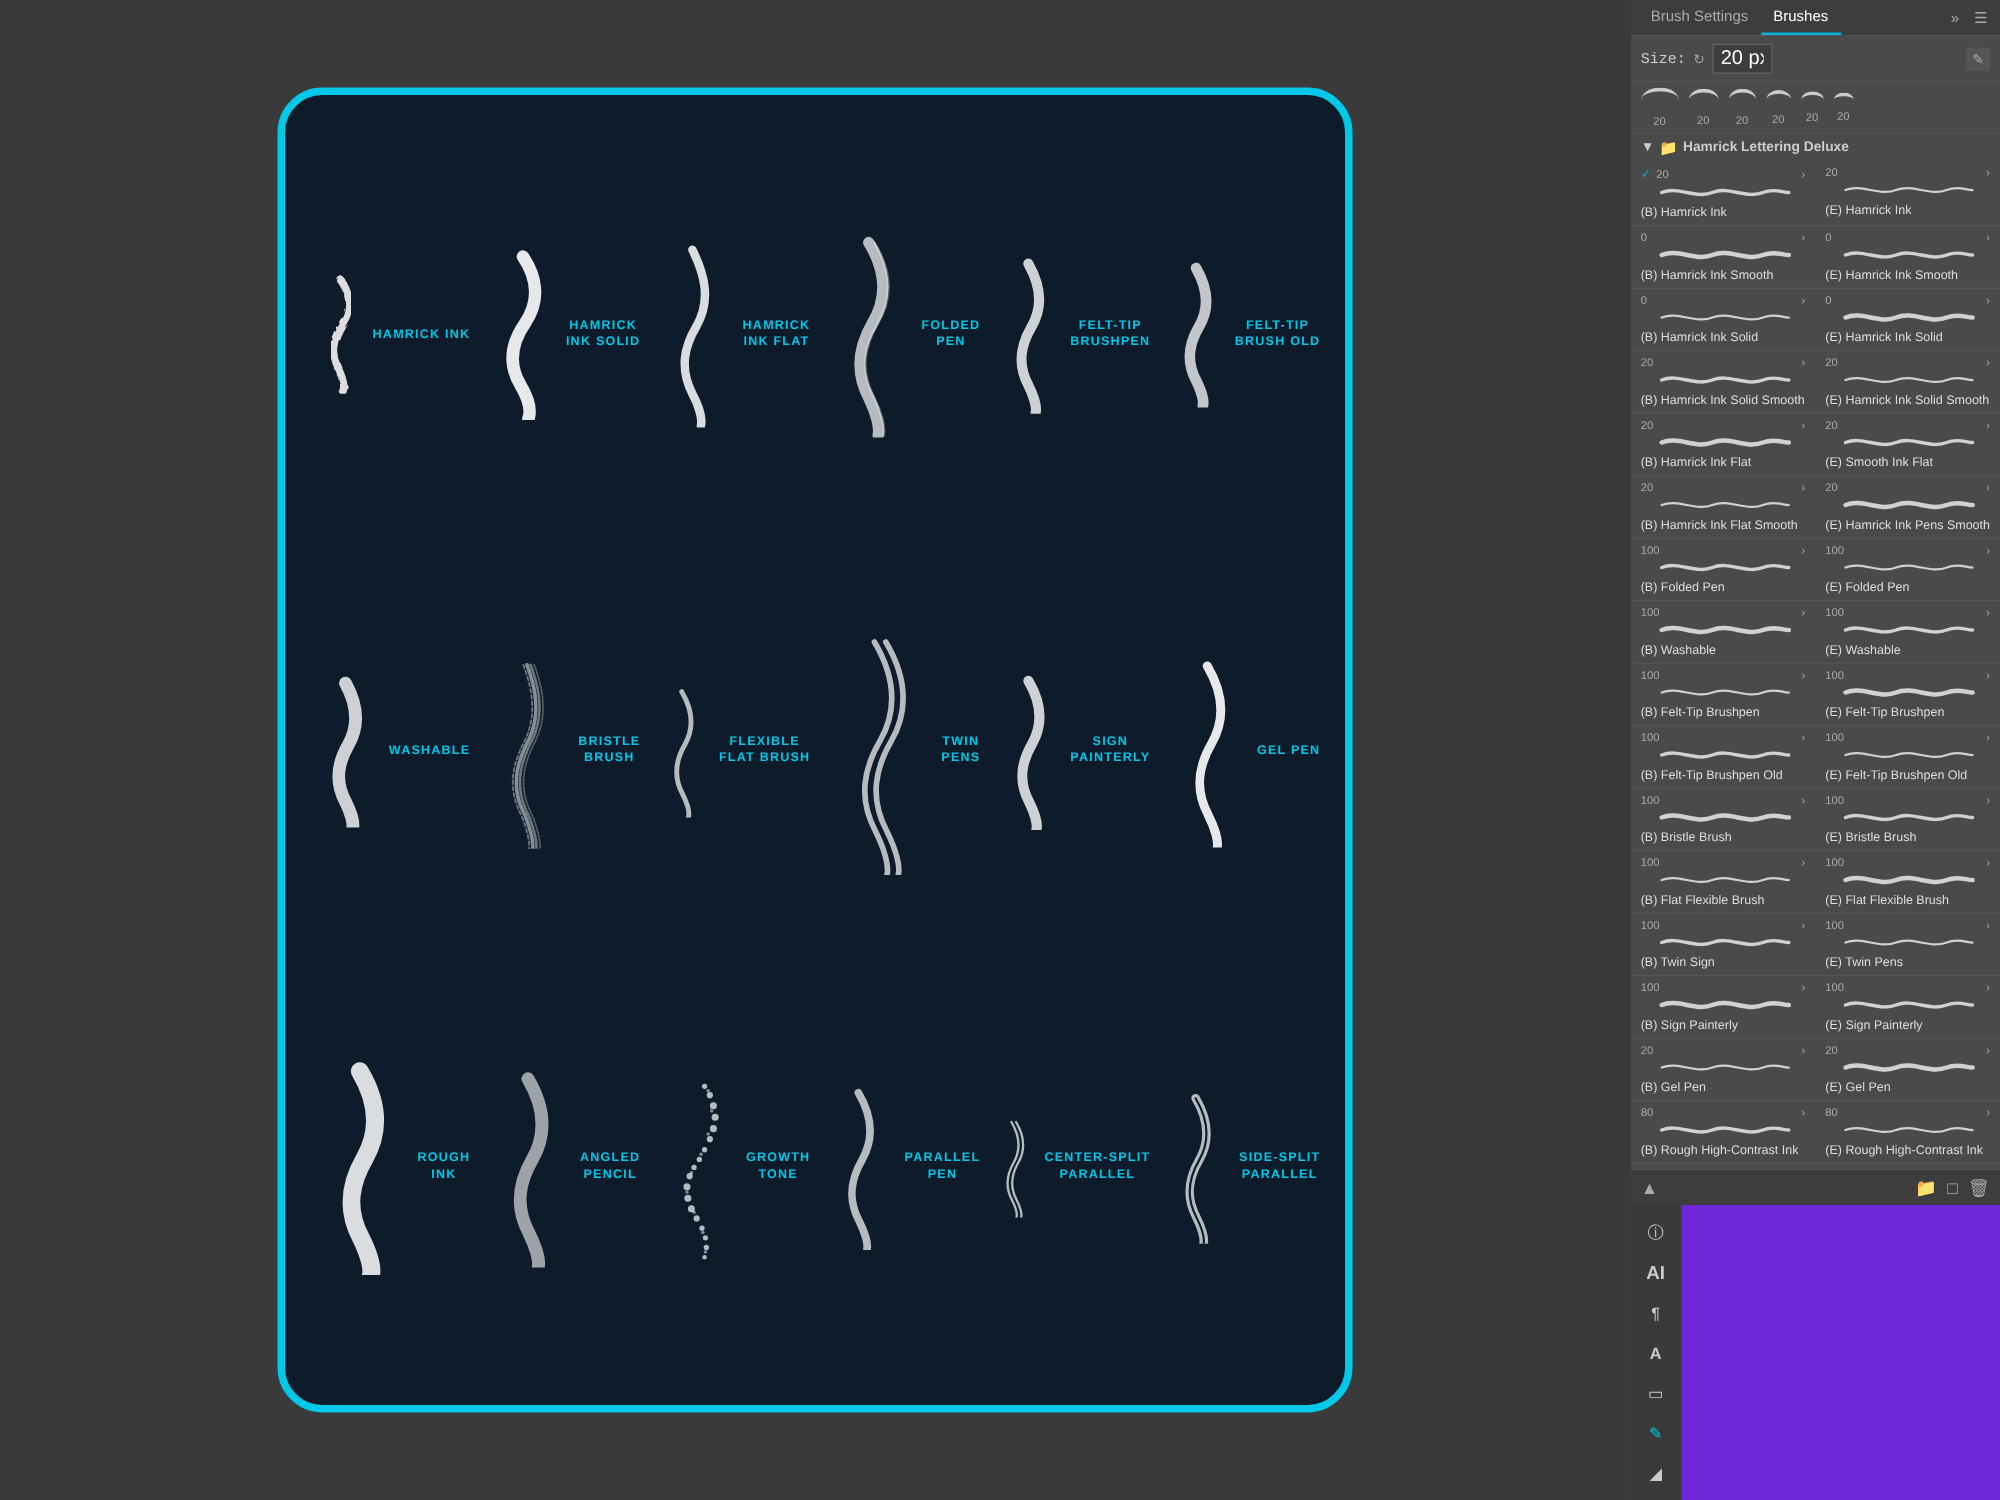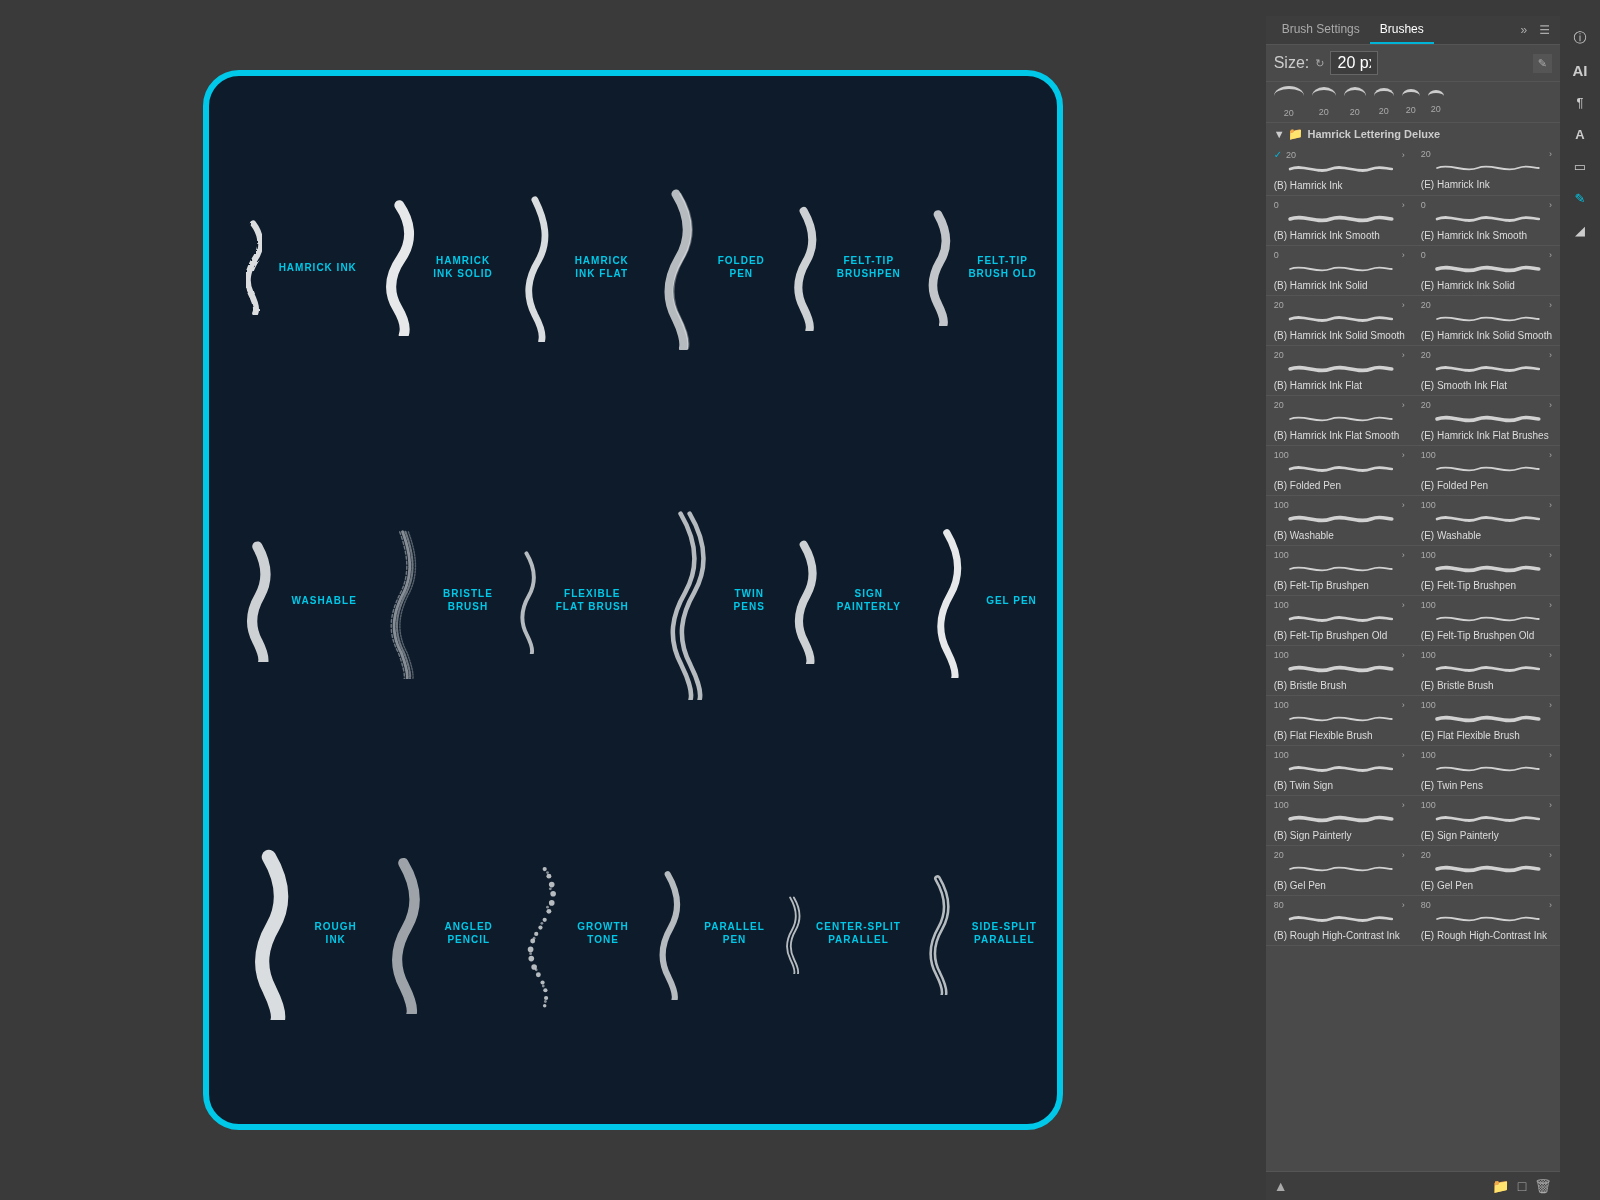--- a/index.html
+++ b/index.html
@@ -139,21 +139,22 @@
       display: flex;
       align-items: center;
       padding: 6px 8px;
       gap: 6px;
       background: #4a4a4a;
       border-bottom: 1px solid #555;
     }
 
     .size-label {
       color: #ccc;
-      font-size: 16px;
+      font-size: 12px;
+      font-family: Liberation Mono, monospace;
     }
 
     .size-value {
       background: #3d3d3d;
       border: 1px solid #666;
       color: #fff;
       font-size: 16px;
       padding: 2px 6px;
       width: 48px;
       text-align: right;
@@ -508,21 +509,21 @@
             <path d="M50,15 C66,42 72,72 55,102 C41,126 35,152 51,182 C59,198 63,213 61,220" stroke="#0d1b2a" stroke-width="3" fill="none" stroke-linecap="round"></path>
           </svg>
         </div>
         <div class="brush-label">SIDE-SPLIT<br>PARALLEL</div>
       </div>
     </div>
 
   </div>
 </div>
 
-<div style="display:flex; flex-direction:row; background:#6d28d9;margin-top:16px;">
+<div style="display:flex; flex-direction:column; background:#6d28d9;">
 
   <div class="brush-settings-panel">
 
     <div class="panel-tabs">
       <div class="panel-tab">Brush Settings</div>
       <div class="panel-tab active">Brushes</div>
       <div class="panel-tab-icons">
         <span class="panel-tab-icon">»</span>
         <span class="panel-tab-icon">☰</span>
       </div>
@@ -707,21 +708,21 @@
           <div class="brush-list-item">
             <div class="brush-list-top">
               <span class="brush-size-num">20</span>
               <span class="brush-list-arrow">›</span>
             </div>
             <div class="brush-list-stroke">
               <svg viewBox="0 0 120 20">
                 <path d="M5,10 C20,4 35,16 50,10 C65,4 80,16 95,10 C105,6 112,10 118,10" stroke="rgba(255,255,255,0.75)" stroke-width="4" fill="none" stroke-linecap="round"></path>
               </svg>
             </div>
-            <div class="brush-list-name">(E) Hamrick Ink Flat Brushes</div>
+            <div class="brush-list-name">(E) Hamrick Ink Pens Smooth</div>
           </div>
           <div class="brush-list-item">
             <div class="brush-list-top">
               <span class="brush-size-num">100</span>
               <span class="brush-list-arrow">›</span>
             </div>
             <div class="brush-list-stroke">
               <svg viewBox="0 0 120 20">
                 <path d="M5,10 C20,4 35,16 50,10 C65,4 80,16 95,10 C105,6 112,10 118,10" stroke="rgba(255,255,255,0.75)" stroke-width="3" fill="none" stroke-linecap="round"></path>
               </svg>

